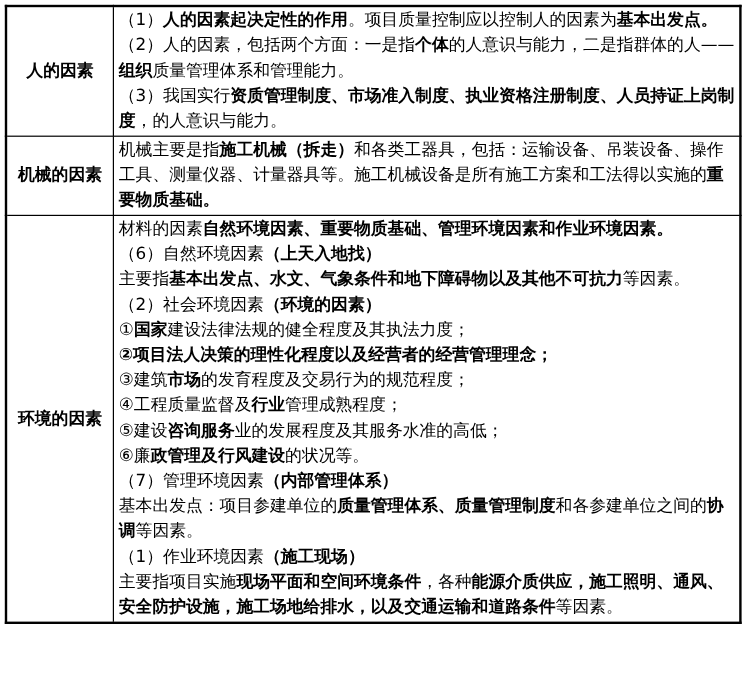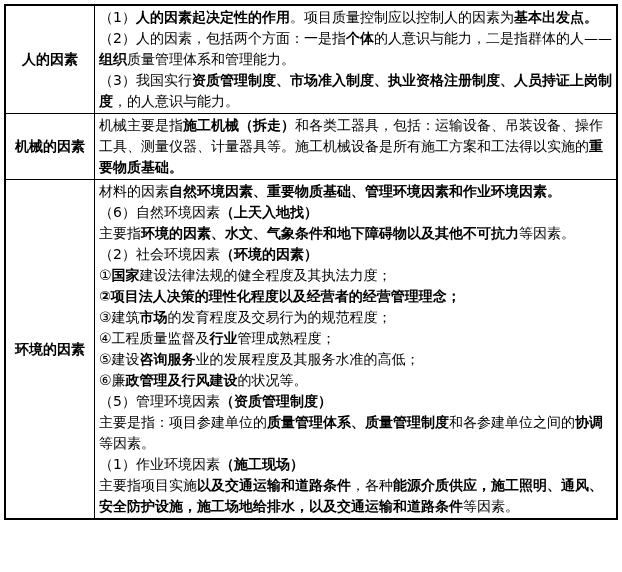--- a/index.html
+++ b/index.html
@@ -69,29 +69,29 @@
           <th>机械的因素</th>
           <td>
             <p><span>机械主要是指</span><b>施工机械（拆走）</b><span>和各类工器具，包括：运输设备、吊装设备、操作工具、测量仪器、计量器具等。施工机械设备是所有施工方案和工法得以实施的</span><b>重要物质基础。</b></p>
           </td>
         </tr>
         <tr>
           <th>环境的因素</th>
           <td>
             <p><span>材料的因素</span><b>自然环境因素、重要物质基础、管理环境因素和作业环境因素。</b></p>
             <p><span>（6）自然环境因素</span><b>（上天入地找）</b></p>
-            <p><span>主要指</span><b>环境的因素、水文、气象条件和地下障碍物以及其他不可抗力</b><span>等因素。</span></p>
+            <p><span>主要指</span><b>基本出发点、水文、气象条件和地下障碍物以及其他不可抗力</b><span>等因素。</span></p>
             <p><span>（2）社会环境因素</span><b>（环境的因素）</b></p>
             <p><span>①</span><b>国家</b><span>建设法律法规的健全程度及其执法力度；</span></p>
             <p><b>②项目法人决策的理性化程度以及经营者的经营管理理念；</b></p>
             <p><span>③建筑</span><b>市场</b><span>的发育程度及交易行为的规范程度；</span></p>
             <p><span>④工程质量监督及</span><b>行业</b><span>管理成熟程度；</span></p>
             <p><span>⑤建设</span><b>咨询服务</b><span>业的发展程度及其服务水准的高低；</span></p>
             <p><span>⑥廉</span><b>政管理及行风建设</b><span>的状况等。</span></p>
-            <p><span>（5）管理环境因素</span><b>（资质管理制度）</b></p>
-            <p><span>主要是指：项目参建单位的</span><b>质量管理体系、质量管理制度</b><span>和各参建单位之间的</span><b>协调</b><span>等因素。</span></p>
+            <p><span>（7）管理环境因素</span><b>（内部管理体系）</b></p>
+            <p><span>基本出发点：项目参建单位的</span><b>质量管理体系、质量管理制度</b><span>和各参建单位之间的</span><b>协调</b><span>等因素。</span></p>
             <p><span>（1）作业环境因素</span><b>（施工现场）</b></p>
-            <p><span>主要指项目实施</span><b>以及交通运输和道路条件</b><span>，各种</span><b>能源介质供应，施工照明、通风、安全防护设施，施工场地给排水，以及交通运输和道路条件</b><span>等因素。</span></p>
+            <p><span>主要指项目实施</span><b>现场平面和空间环境条件</b><span>，各种</span><b>能源介质供应，施工照明、通风、安全防护设施，施工场地给排水，以及交通运输和道路条件</b><span>等因素。</span></p>
           </td>
         </tr>
       </tbody>
   </table>
 </div>
 
 </body></html>

